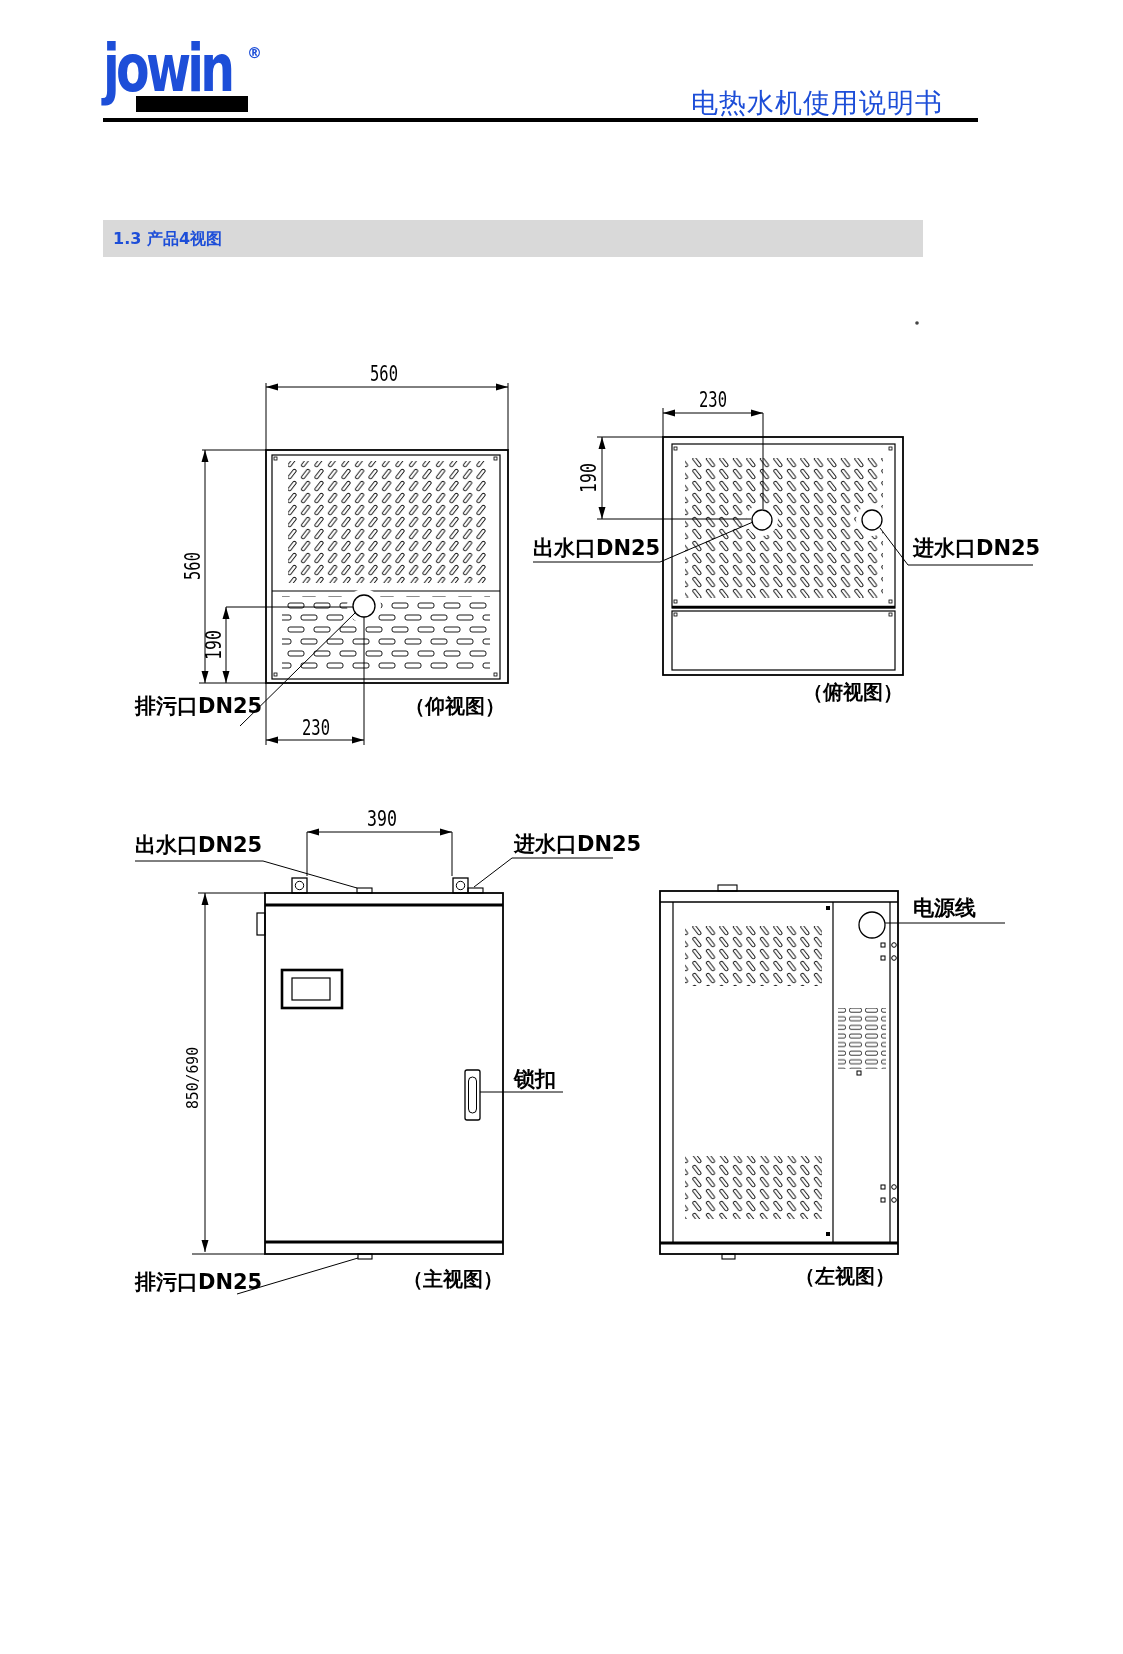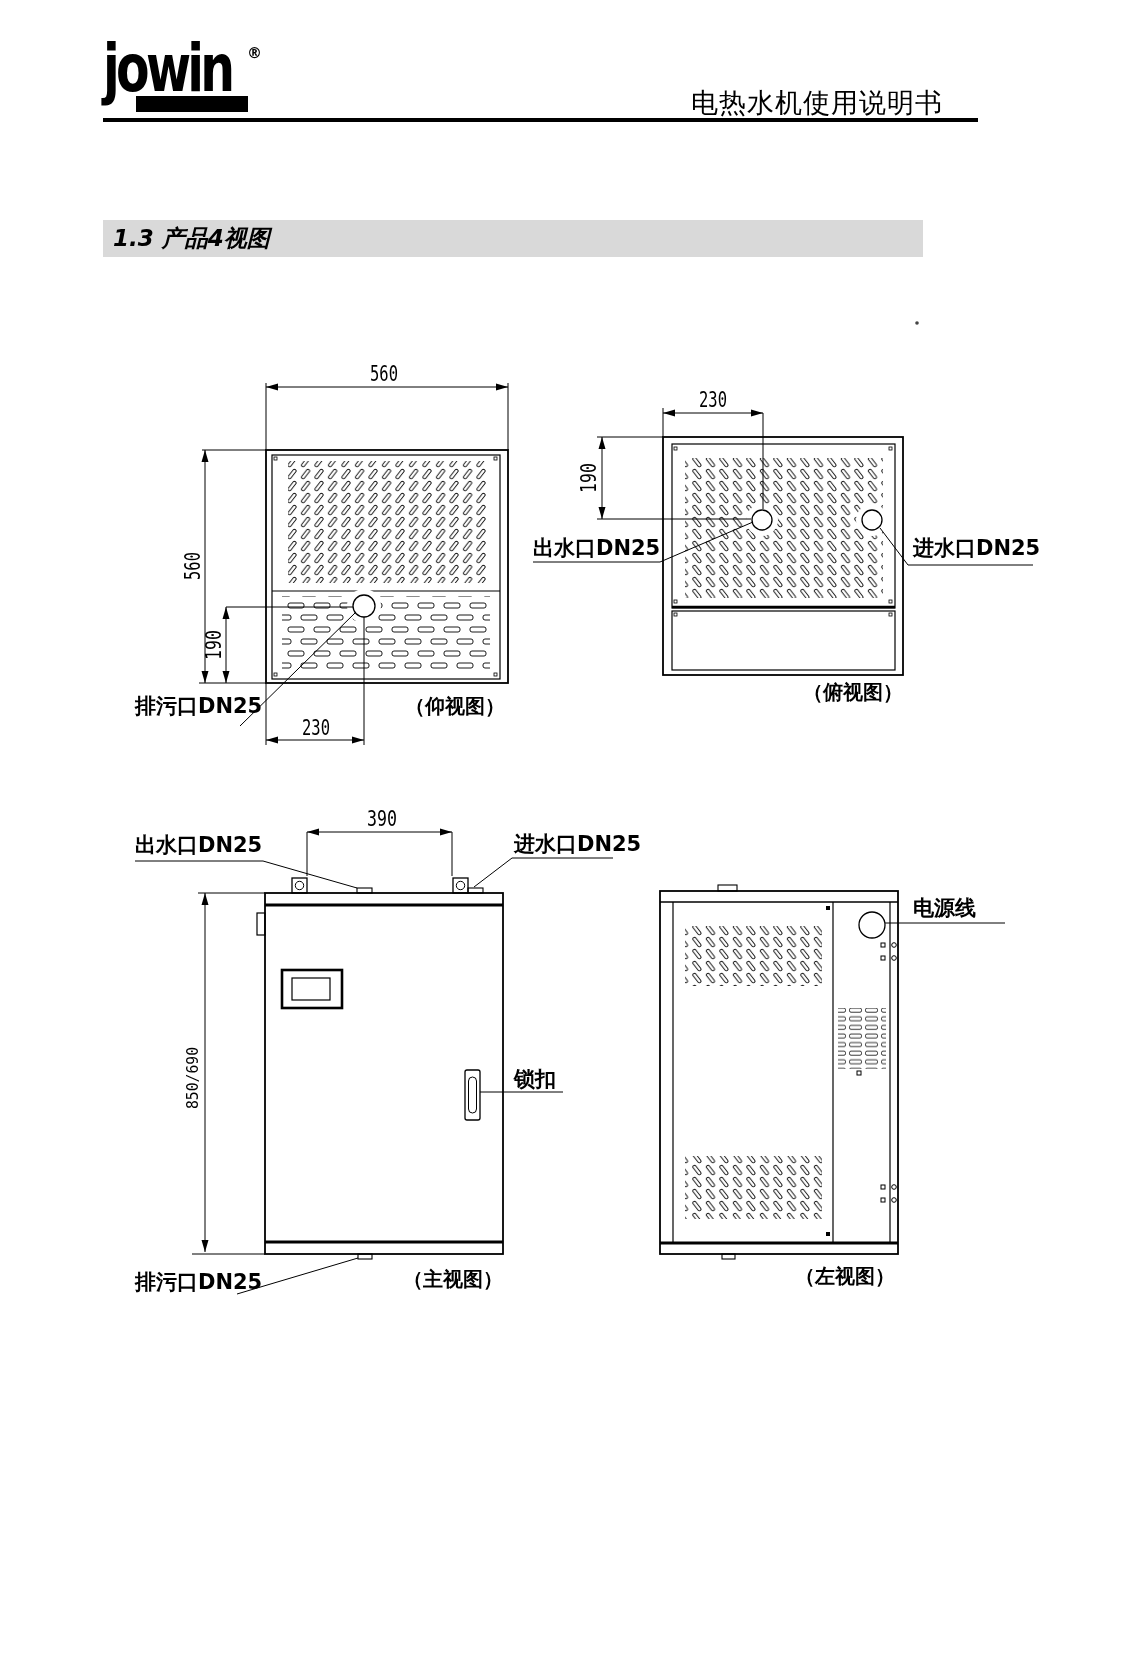--- a/index.html
+++ b/index.html
@@ -1,29 +1,29 @@
 <!DOCTYPE html>
 <html><head>
 <meta charset="utf-8">
 <style>
   html,body{margin:0;padding:0;background:#fff;}
   .page{position:relative;width:1123px;height:1654px;background:#fff;overflow:hidden;
-        font-family:"DejaVu Sans",sans-serif;color:#000000;}
+        font-family:"DejaVu Sans",sans-serif;color:#1d4ed8;}
   
   .logo-text{position:absolute;left:103px;top:36px;font-size:66px;font-weight:900;
              letter-spacing:-5px;line-height:1;transform:scaleX(0.74);transform-origin:left top;
              font-family:"DejaVu Sans",sans-serif;}
   .logo-tm{position:absolute;left:247px;top:44px;font-size:15px;font-weight:bold;}
   .logo-bar{position:absolute;left:136px;top:96px;width:112px;height:16px;background:#000;}
   .doc-title{position:absolute;left:565px;top:85px;width:378px;text-align:right;
              font-size:27px;letter-spacing:1px;}
   .header-rule{position:absolute;left:103px;top:118px;width:875px;height:4px;background:#000;}
   
   .section-bar{position:absolute;left:103px;top:220px;width:820px;height:37px;background:#d9d9d9;}
-  .section-bar span{display:block;padding-left:10px;font-size:23px;font-weight:bold;line-height:37px;font-style:italic;}
+  .section-bar span{display:block;padding-left:10px;font-size:16px;font-weight:bold;line-height:37px;}
   
   svg.drawing{position:absolute;left:0;top:0;}
   .ln{stroke:#000;fill:none;}
   .thin{stroke-width:1;}
   .arr{fill:#000;stroke:none;}
   text{fill:#000;}
   .dim{font-family:"DejaVu Sans Mono",monospace;font-size:22px;}
   .dimsm{font-family:"DejaVu Sans Mono",monospace;font-size:16px;}
   .lbl{font-family:"DejaVu Sans",sans-serif;font-size:21px;font-weight:bold;}
   .cap{font-family:"DejaVu Sans",sans-serif;font-size:20px;font-weight:bold;}

